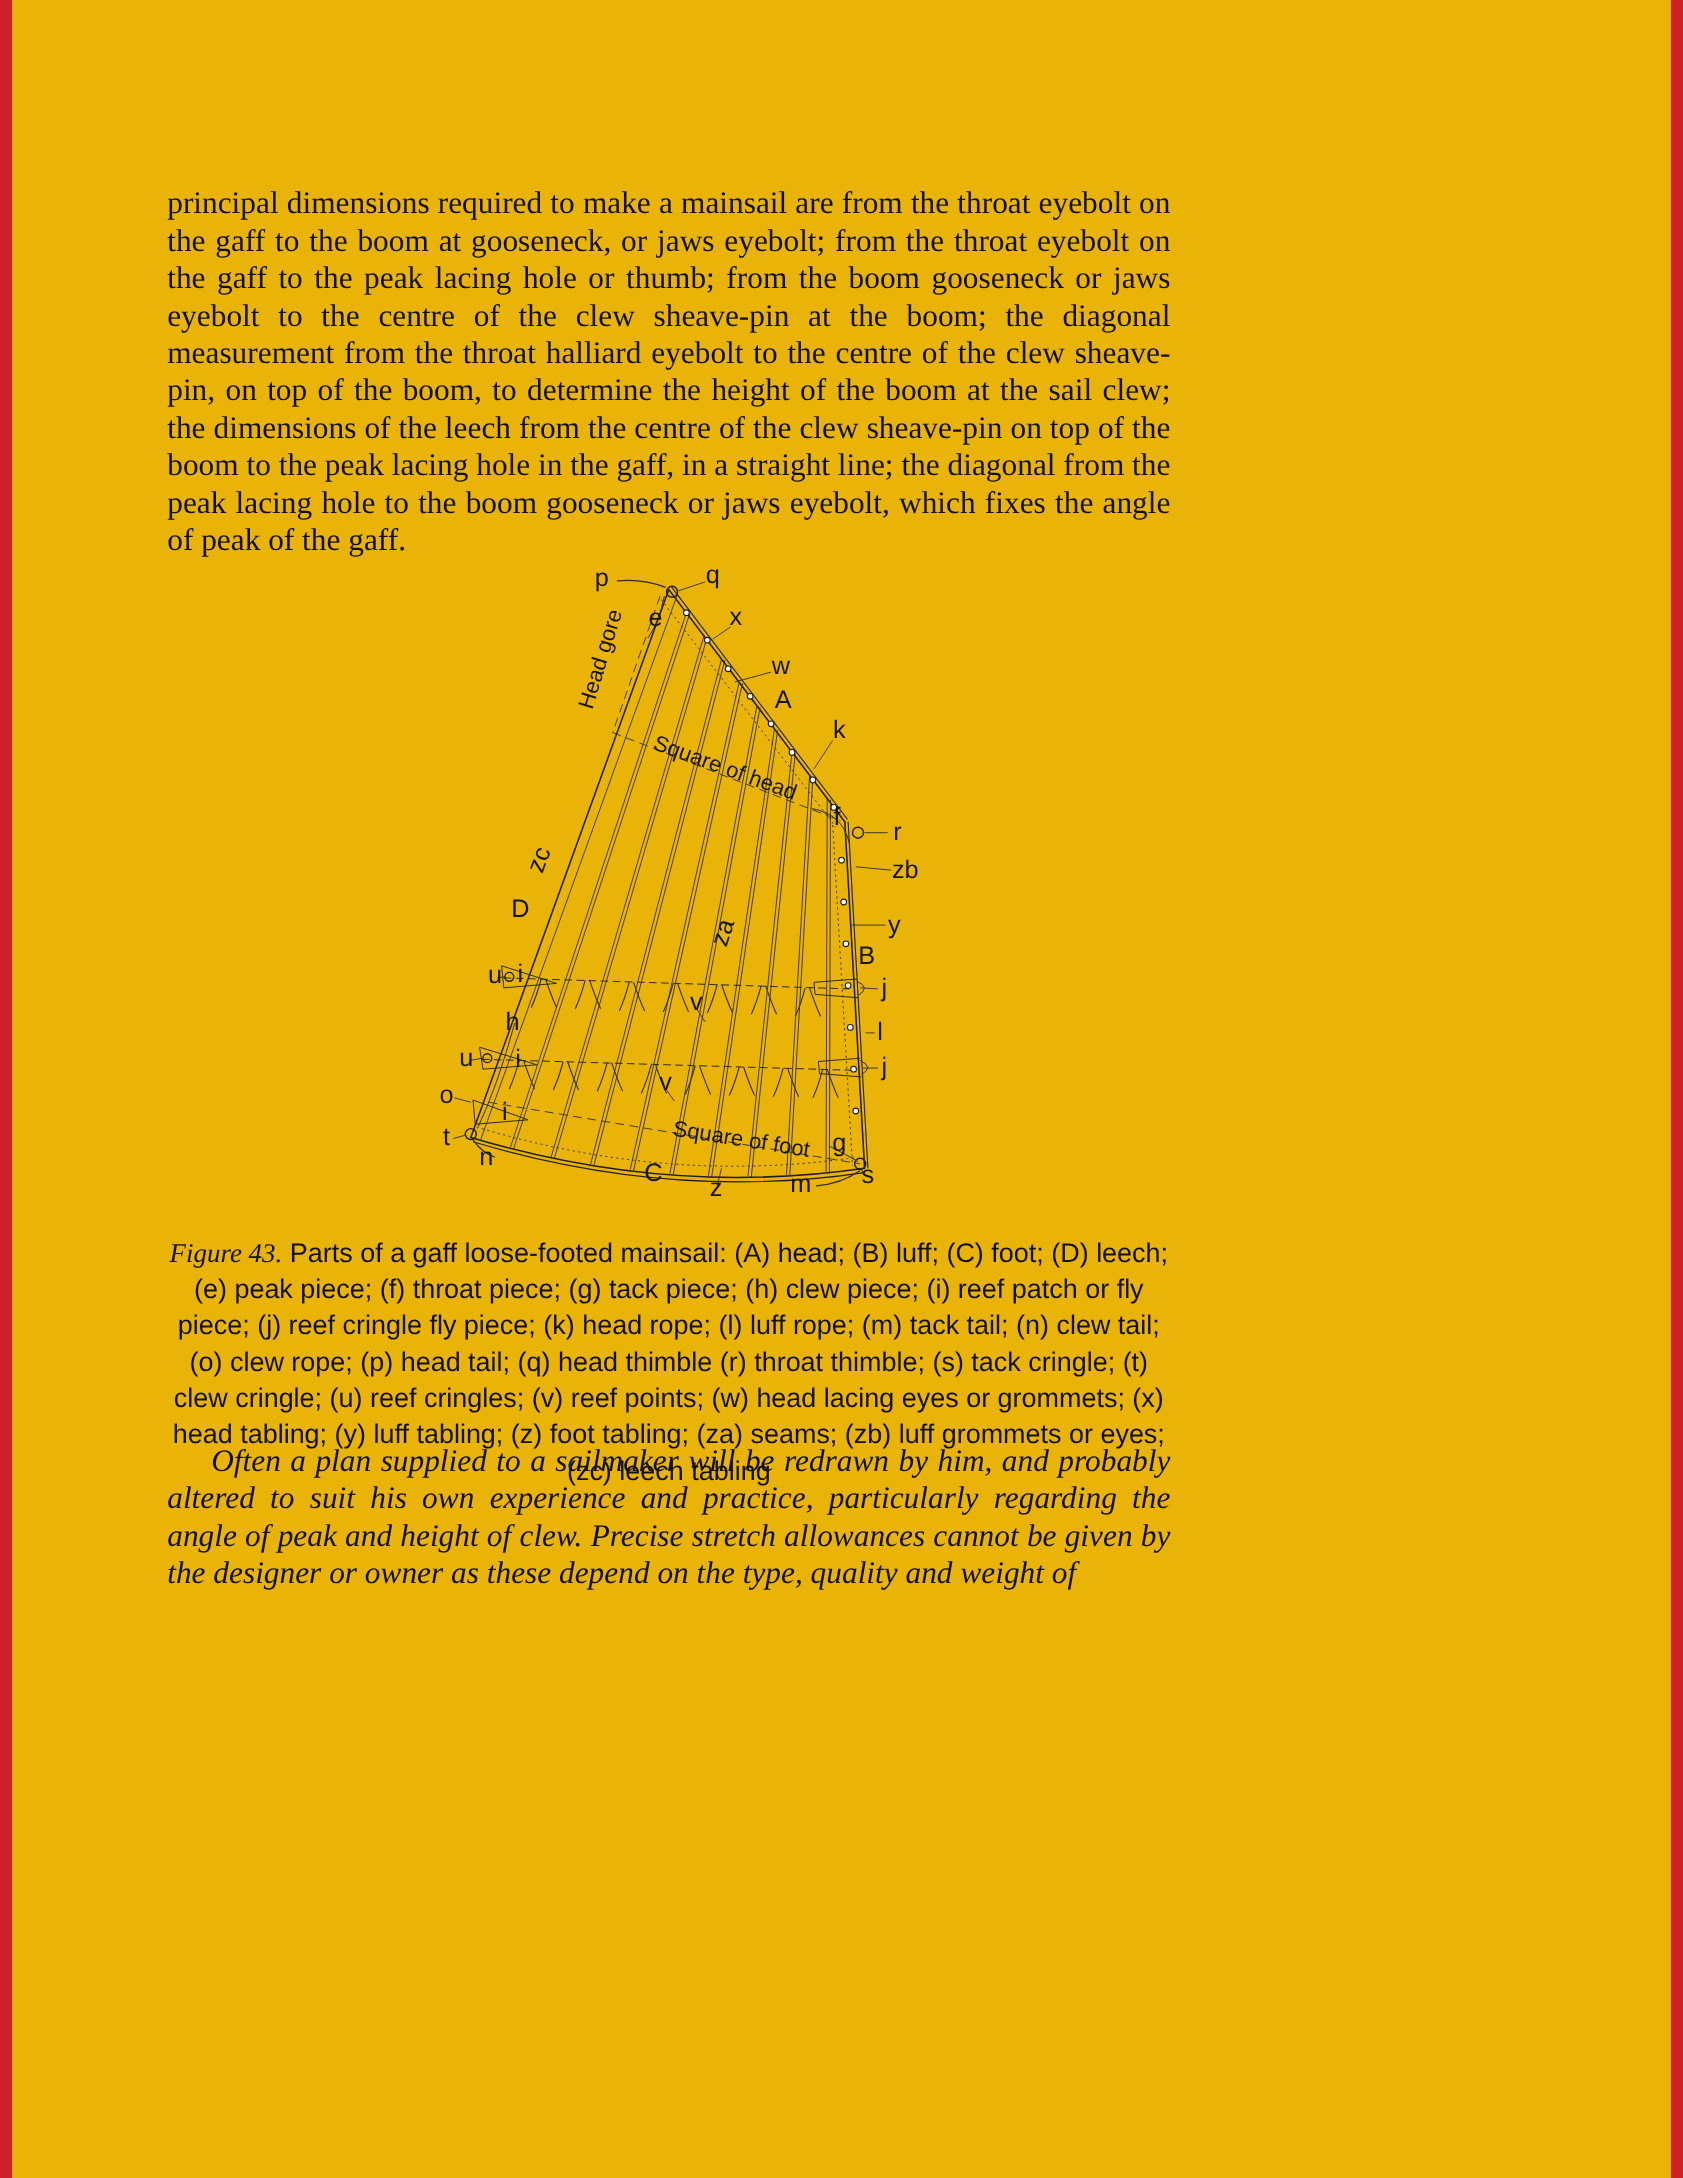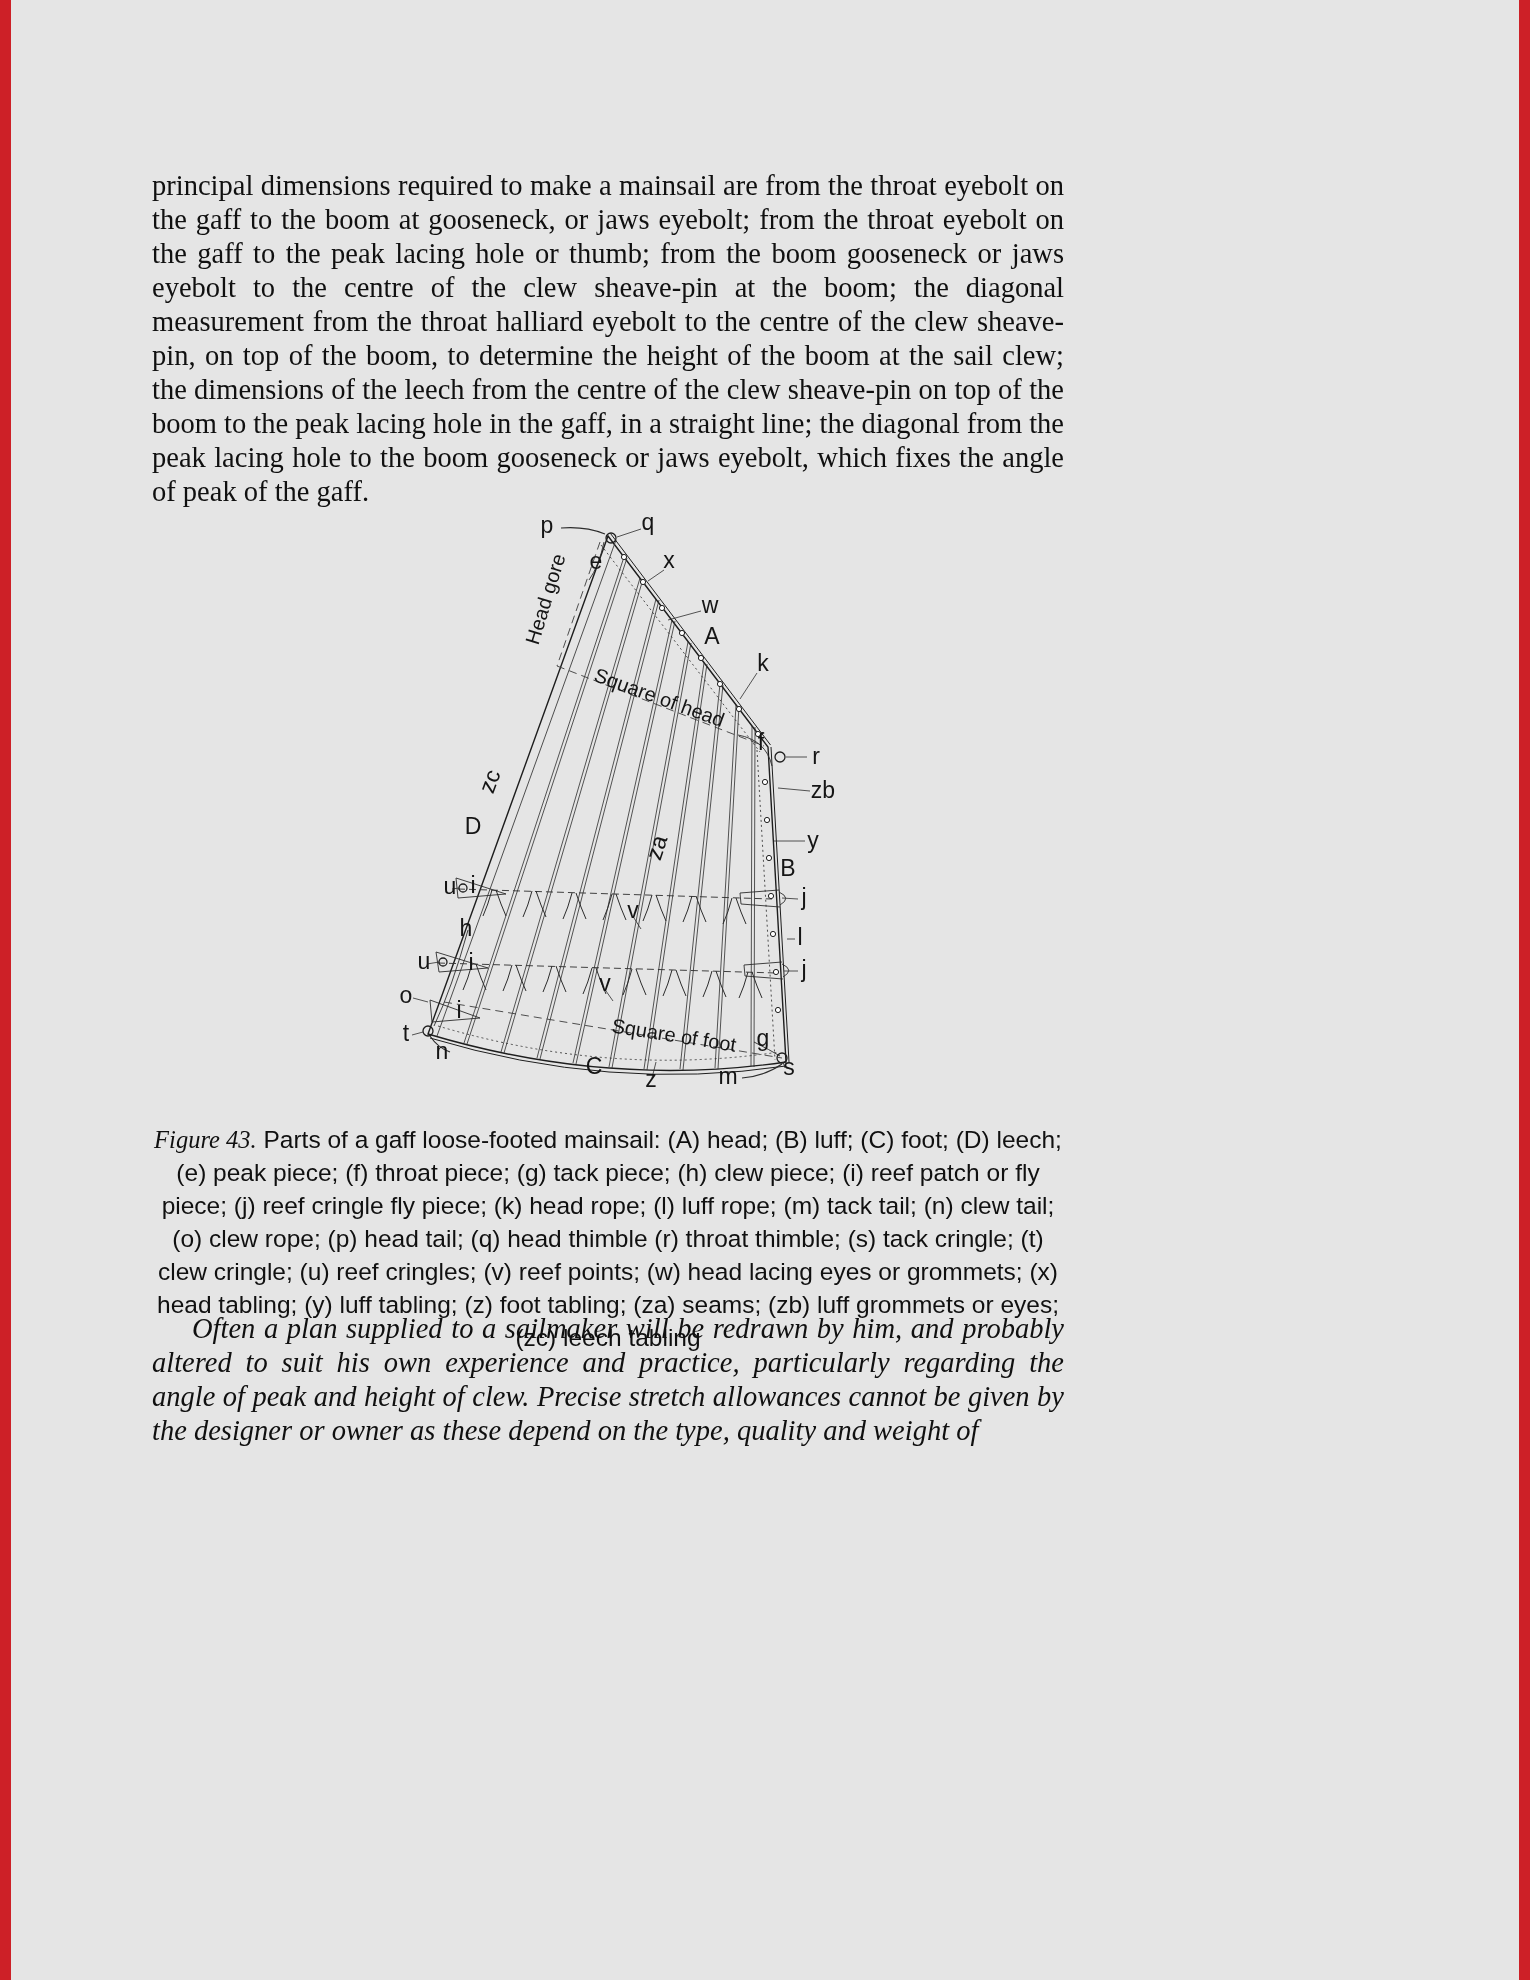--- a/index.html
+++ b/index.html
@@ -1,17 +1,17 @@
 <!DOCTYPE html>
 <html><head>
 <meta charset="utf-8">
 <style>
   html,body { margin:0; padding:0; background:#ffffff; }
   .page {
-    position:relative; width:1530px; height:1980px; background:#e5e5e5;
+    position:relative; width:1530px; height:1980px; background:#eab308;
     font-family:"Liberation Serif", serif; color:#141414; overflow:hidden;
   }
   .edge-bar { position:absolute; top:0; width:11px; height:100%; background:#cd2027; }
   .edge-left  { left:0; }
   .edge-right { right:0; }
   .para {
     position:absolute; left:152px; width:912px;
     font-size:28.5px; line-height:34px; text-align:justify; color:#101010;
   }
   .para-top { top:140px; }

